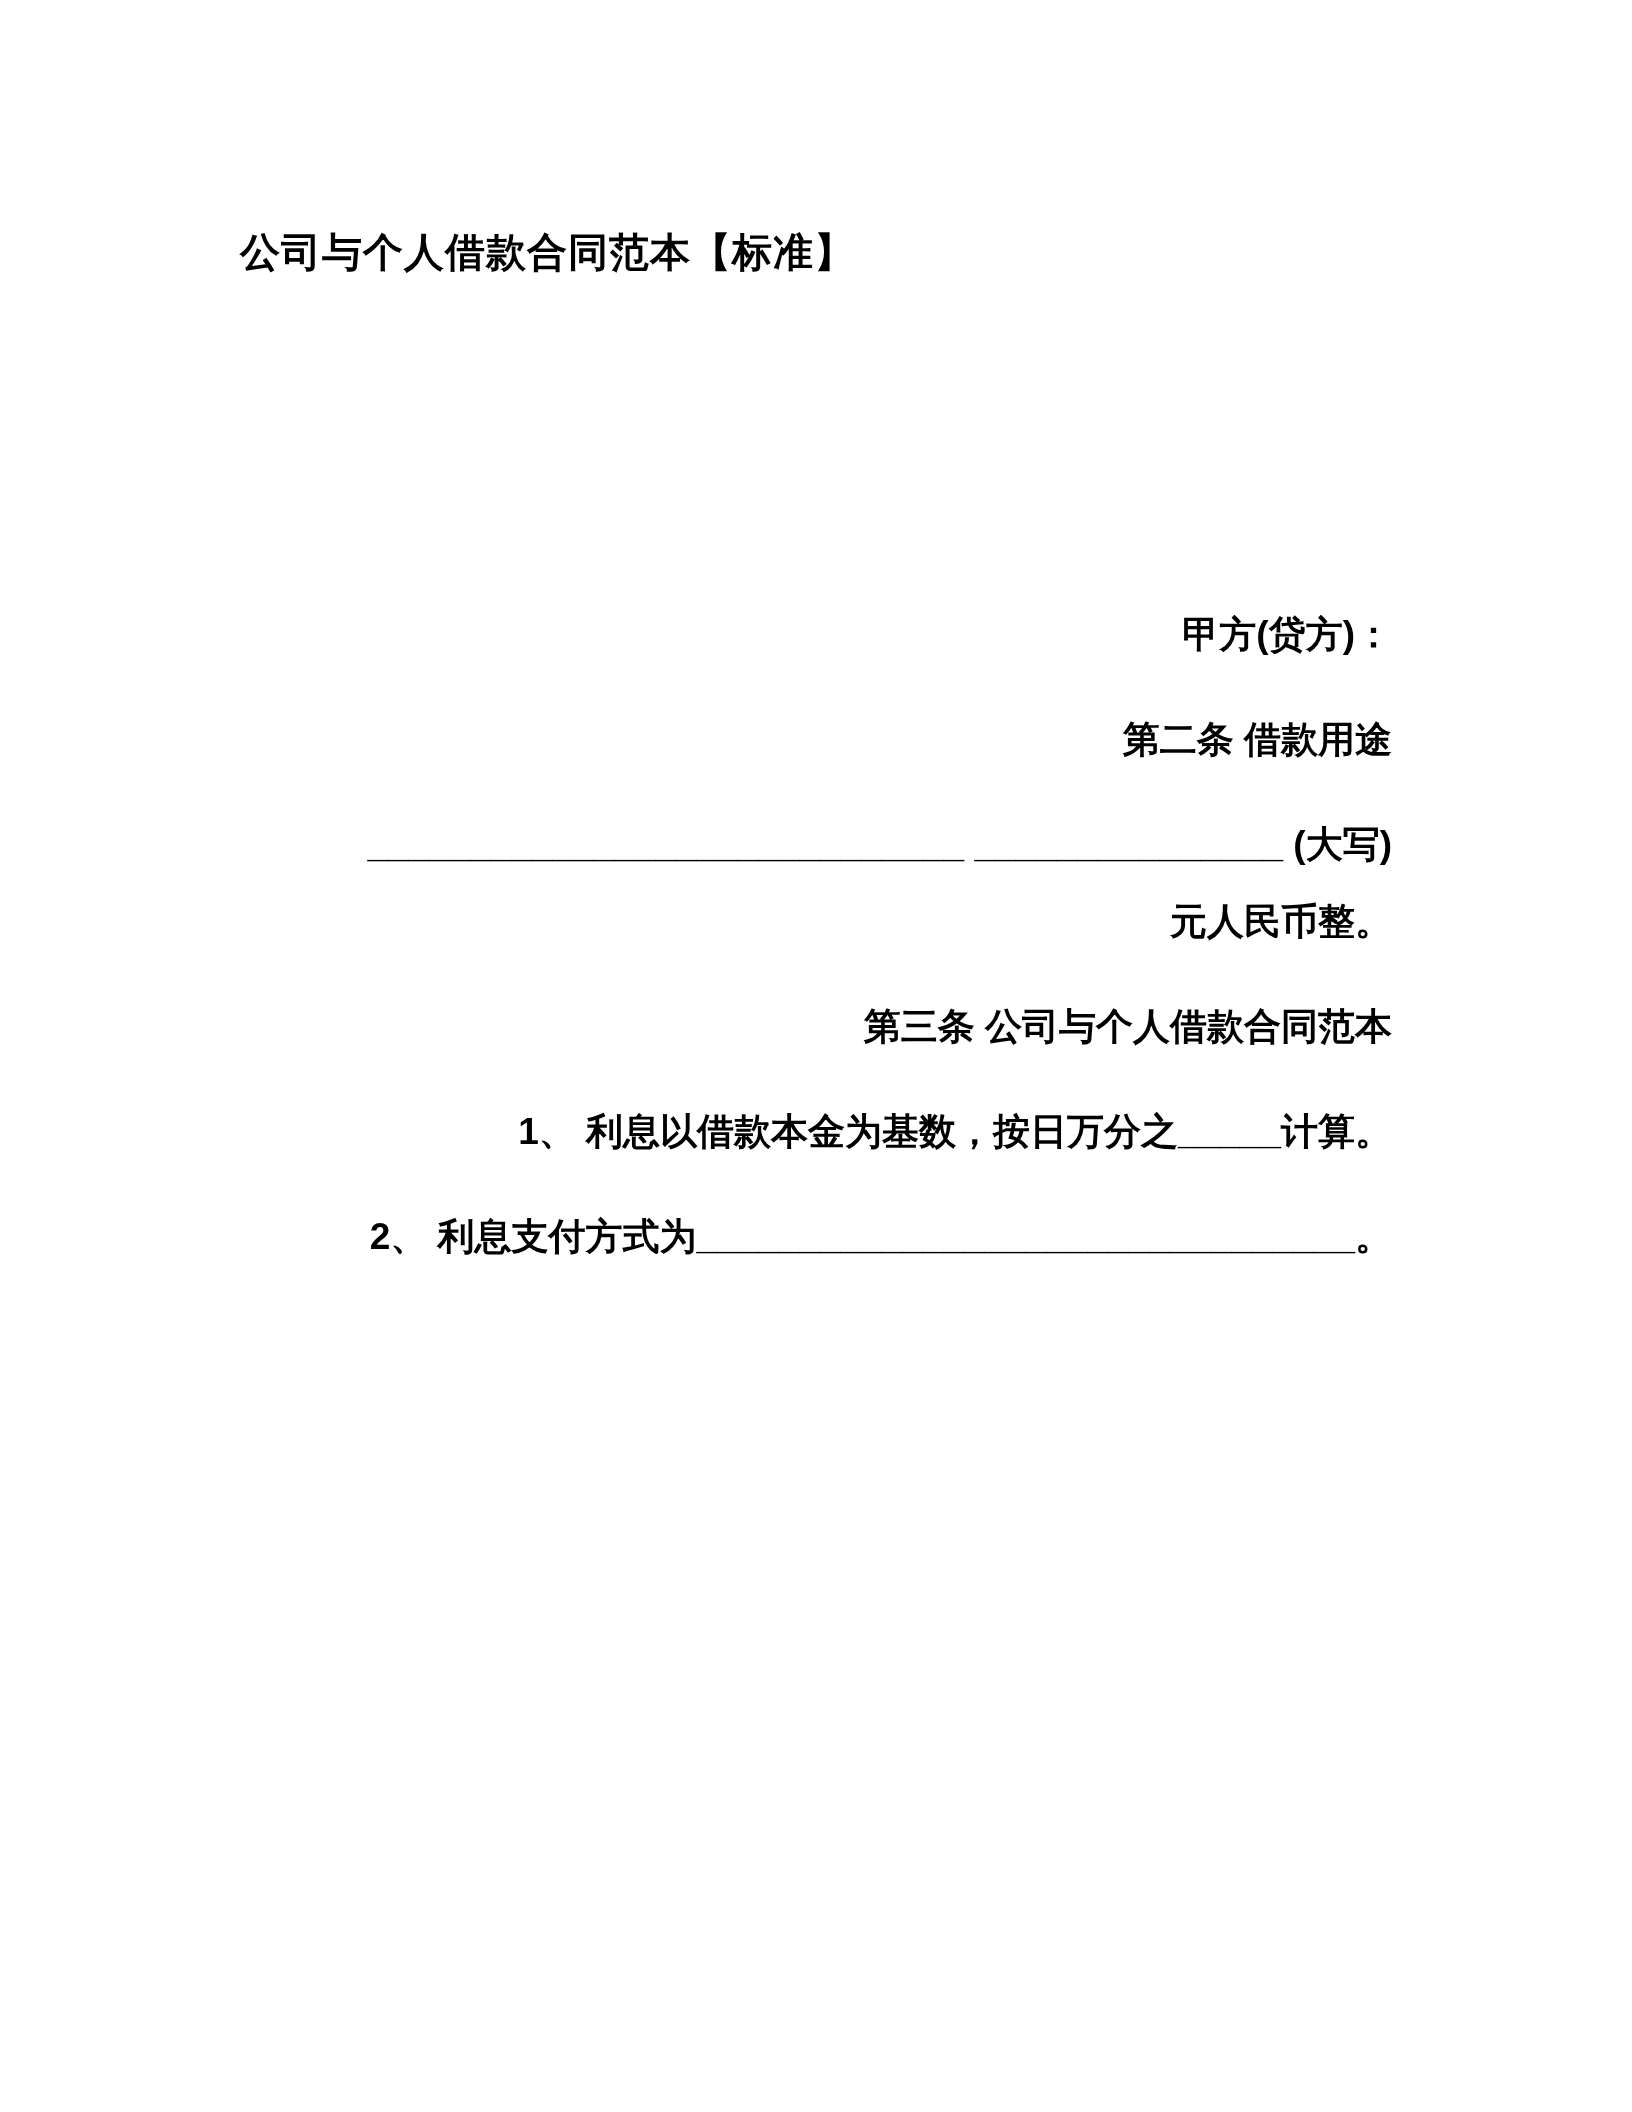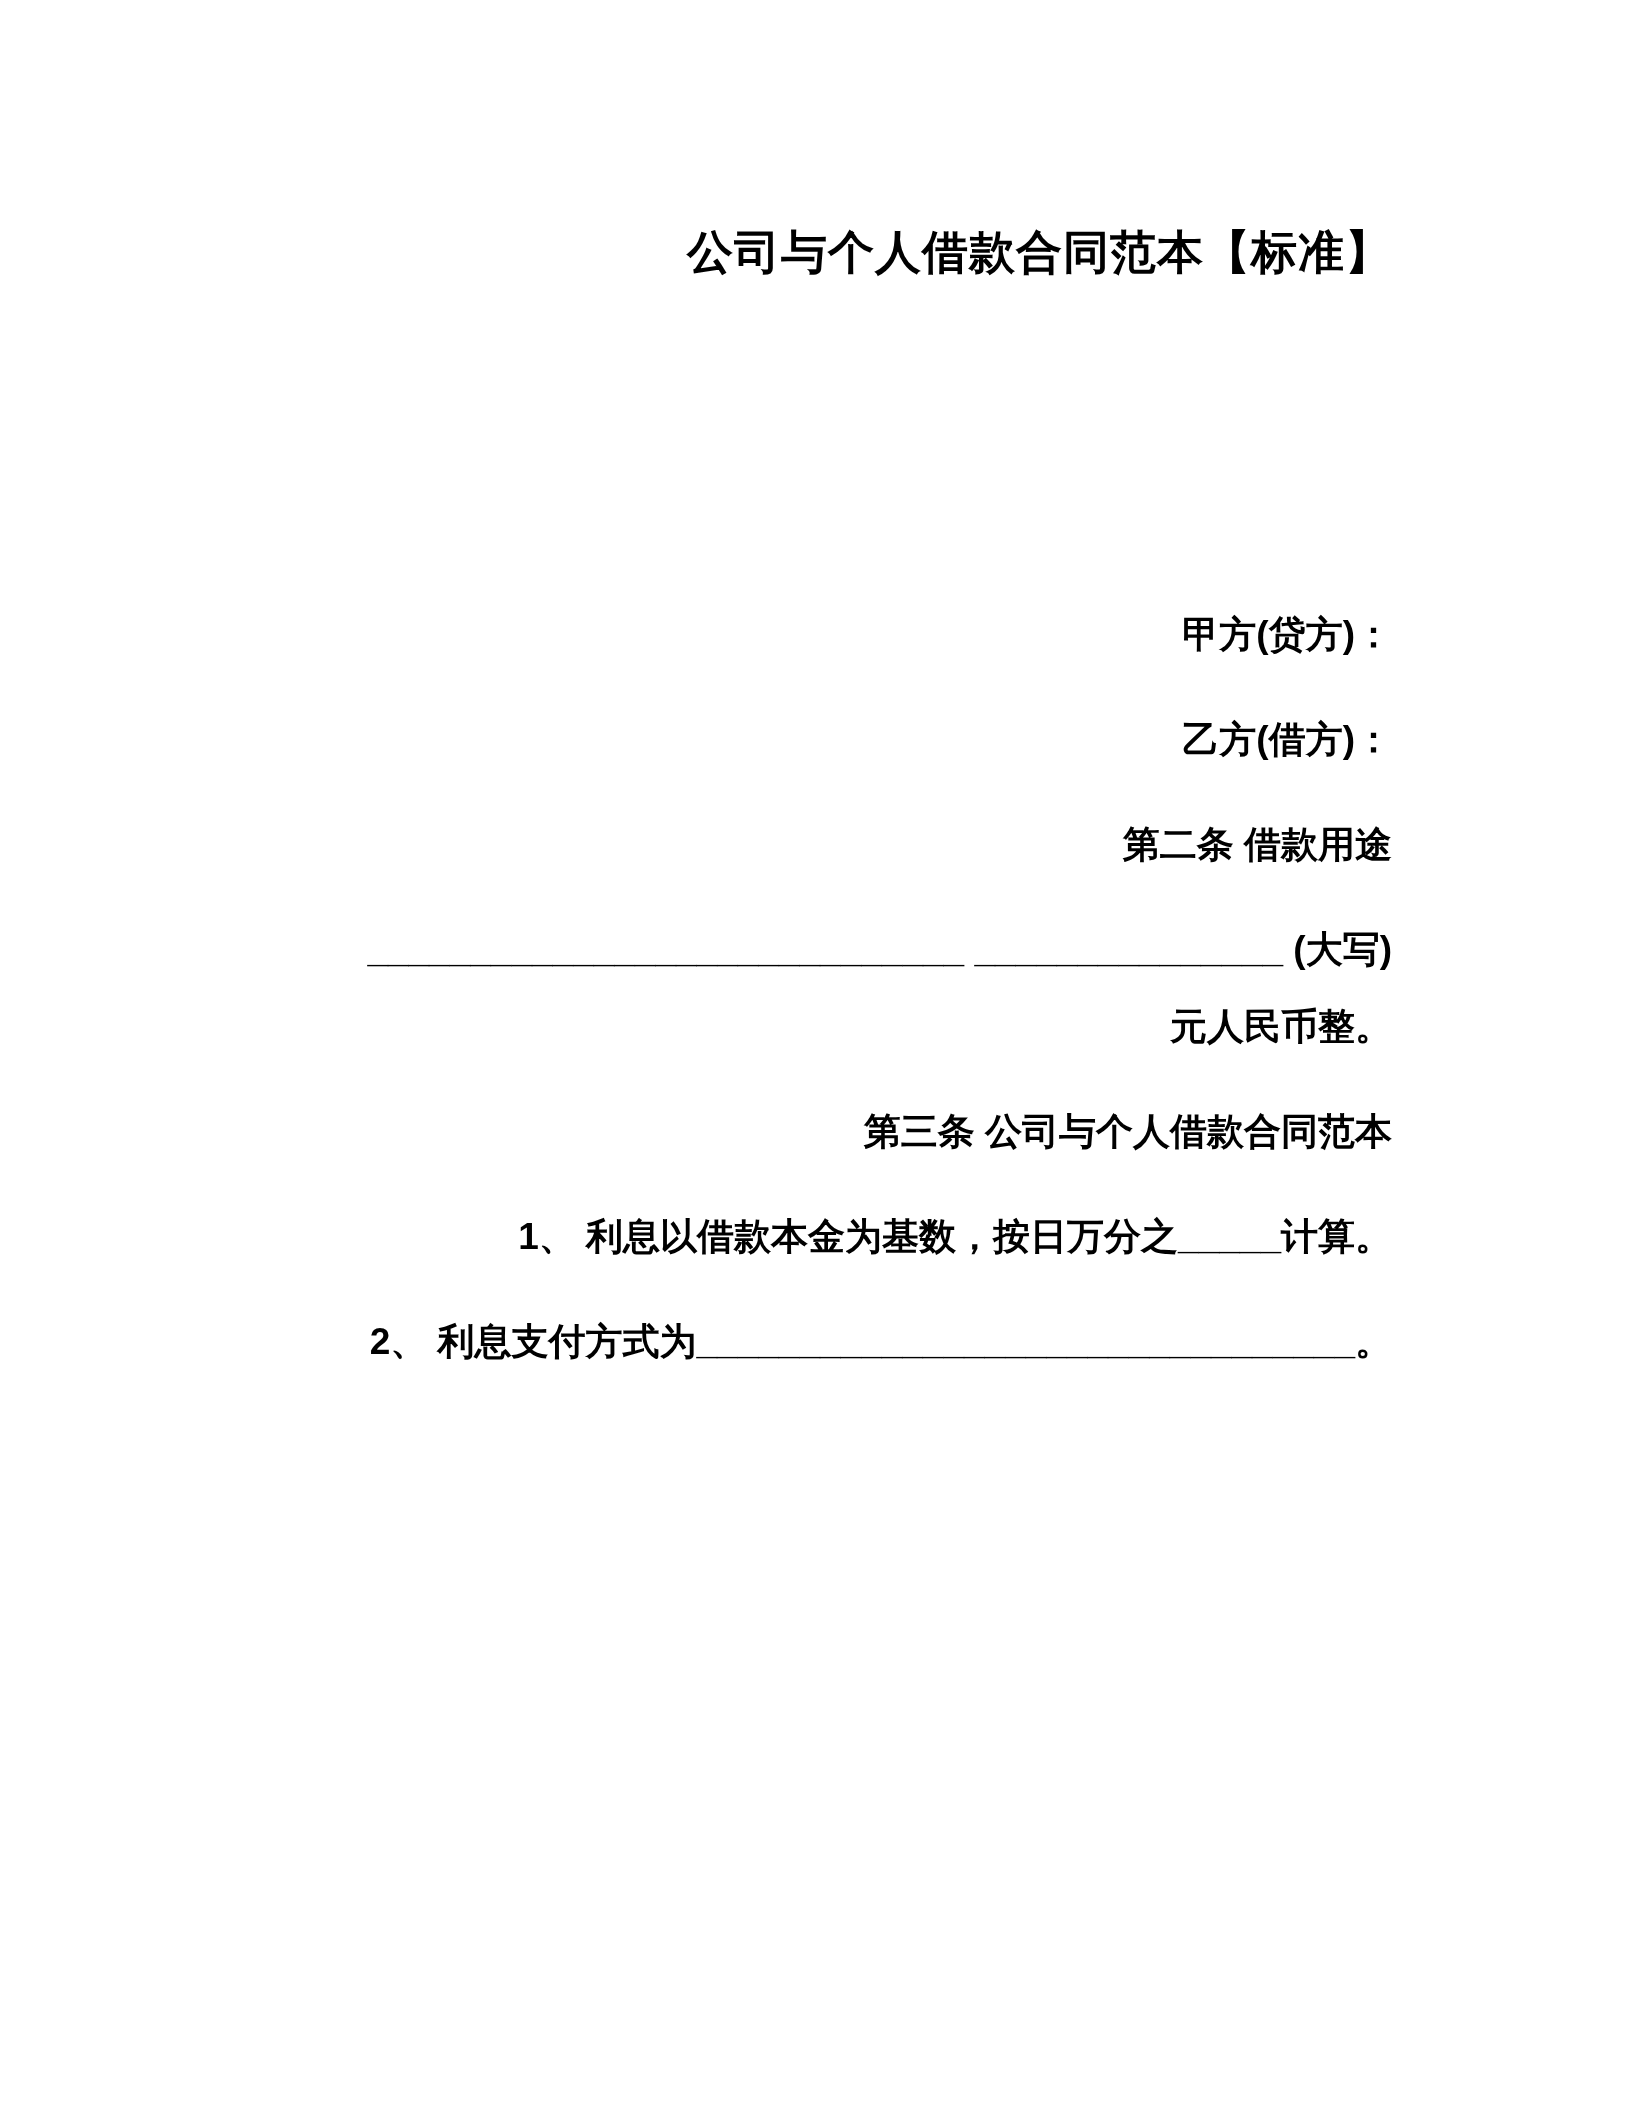--- a/index.html
+++ b/index.html
@@ -14,24 +14,24 @@
     margin: 0 auto;
     background: #ffffff;
     box-sizing: border-box;
     padding: 224px 240px 0 240px;
     overflow: hidden;
     color: #000000;
     font-family: "Liberation Sans", "DejaVu Sans", sans-serif;
   }
   .doc-title {
     margin: 0 0 316px 0;
-    font-size: 46px;
+    font-size: 40px;
     line-height: 56px;
     font-weight: 700;
-    text-align: right;
+    text-align: left;
     letter-spacing: 1px;
   }
   .para {
     margin: 0 0 28px 0;
     font-size: 37px;
     line-height: 77px;
     font-weight: 600;
     text-indent: 97px;
     word-break: break-all;
     overflow-wrap: anywhere;
@@ -43,21 +43,20 @@
 </style>
 </head>
 <body>
 
 <div class="page">
 
   <h1 class="doc-title">公司与个人借款合同范本【标准】</h1>
 
   <p class="para">甲方(贷方)：</p>
 
-  <p class="para">乙方(借方)：</p>
 
 
 
   <p class="para heading">第二条 借款用途</p>
 
   <p class="para">_____________________________ _______________ (大写) 元人民币整。</p>
 
 
   <p class="para heading">第三条 公司与个人借款合同范本</p>
 

